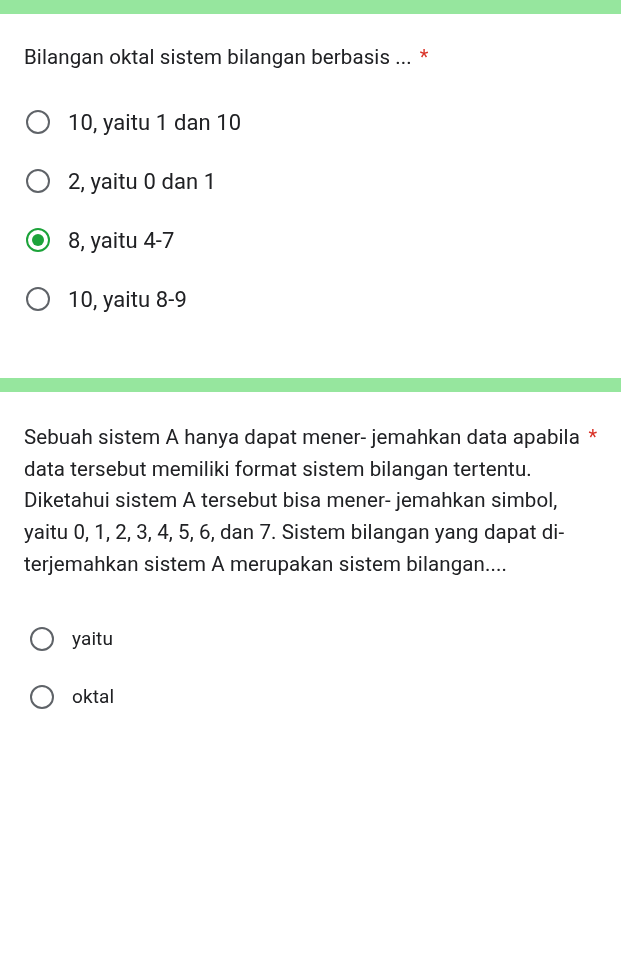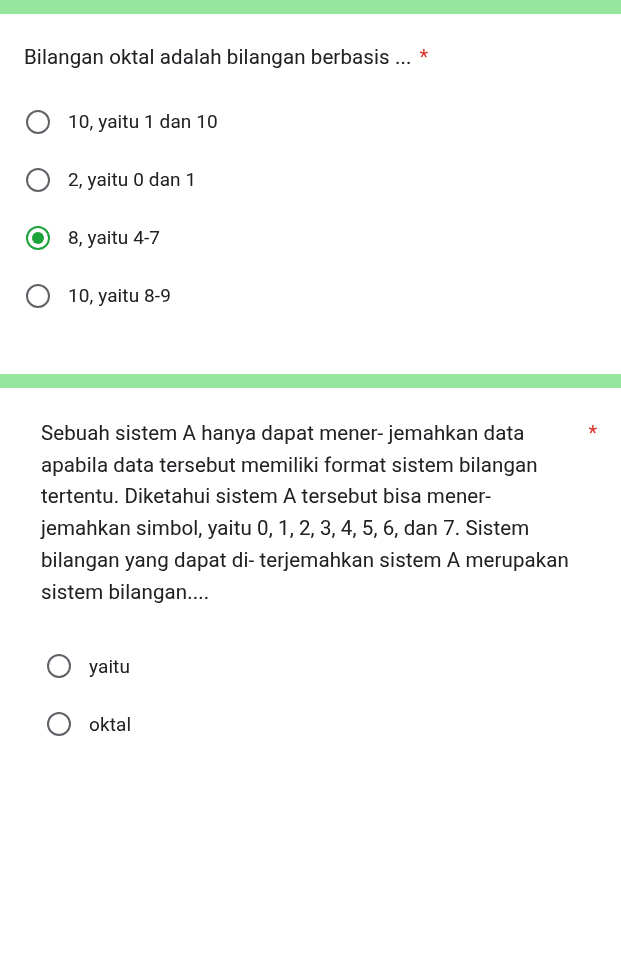--- a/index.html
+++ b/index.html
@@ -67,50 +67,50 @@
     position: absolute;
     top: 50%;
     left: 50%;
     width: 12px;
     height: 12px;
     background: #1ca33a;
     border-radius: 50%;
     transform: translate(-50%, -50%);
   }
   .option-label {
-    font-size: 19px;
+    font-size: 22px;
     color: #202124;
     letter-spacing: 0.1px;
   }
   .gap-between {
     height: 36px;
     background: #fff;
   }
   .card2 {
-    padding: 30px 24px 10px 41px;
+    padding: 30px 24px 10px 24px;
   }
   .card2 .options {
     gap: 34px;
     padding-left: 6px;
   }
   .card2 .option-label {
     font-size: 19px;
   }
   .q2-options {
     margin-top: 46px;
   }
 </style>
 </head>
 <body>
 
 <div class="separator"></div>
 
 <div class="card">
   <div class="question-row">
-    <span class="question-text">Bilangan oktal adalah bilangan berbasis ...</span>
+    <span class="question-text">Bilangan oktal sistem bilangan berbasis ...</span>
     <span class="required">*</span>
   </div>
   <div class="options">
     <div class="option">
       <div class="radio"></div>
       <span class="option-label">10, yaitu 1 dan 10</span>
     </div>
     <div class="option">
       <div class="radio"></div>
       <span class="option-label">2, yaitu 0 dan 1</span>

